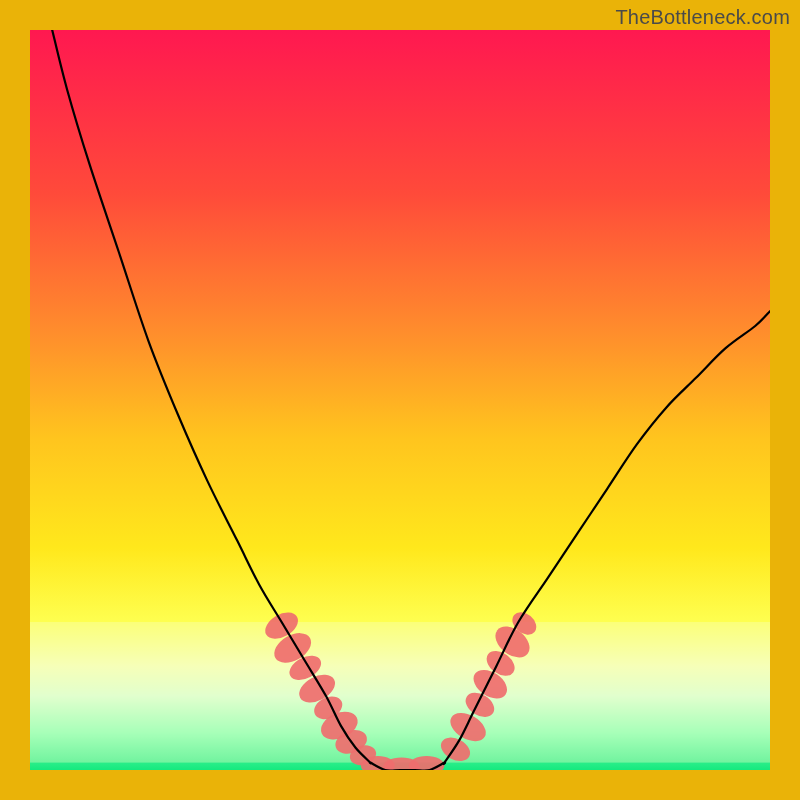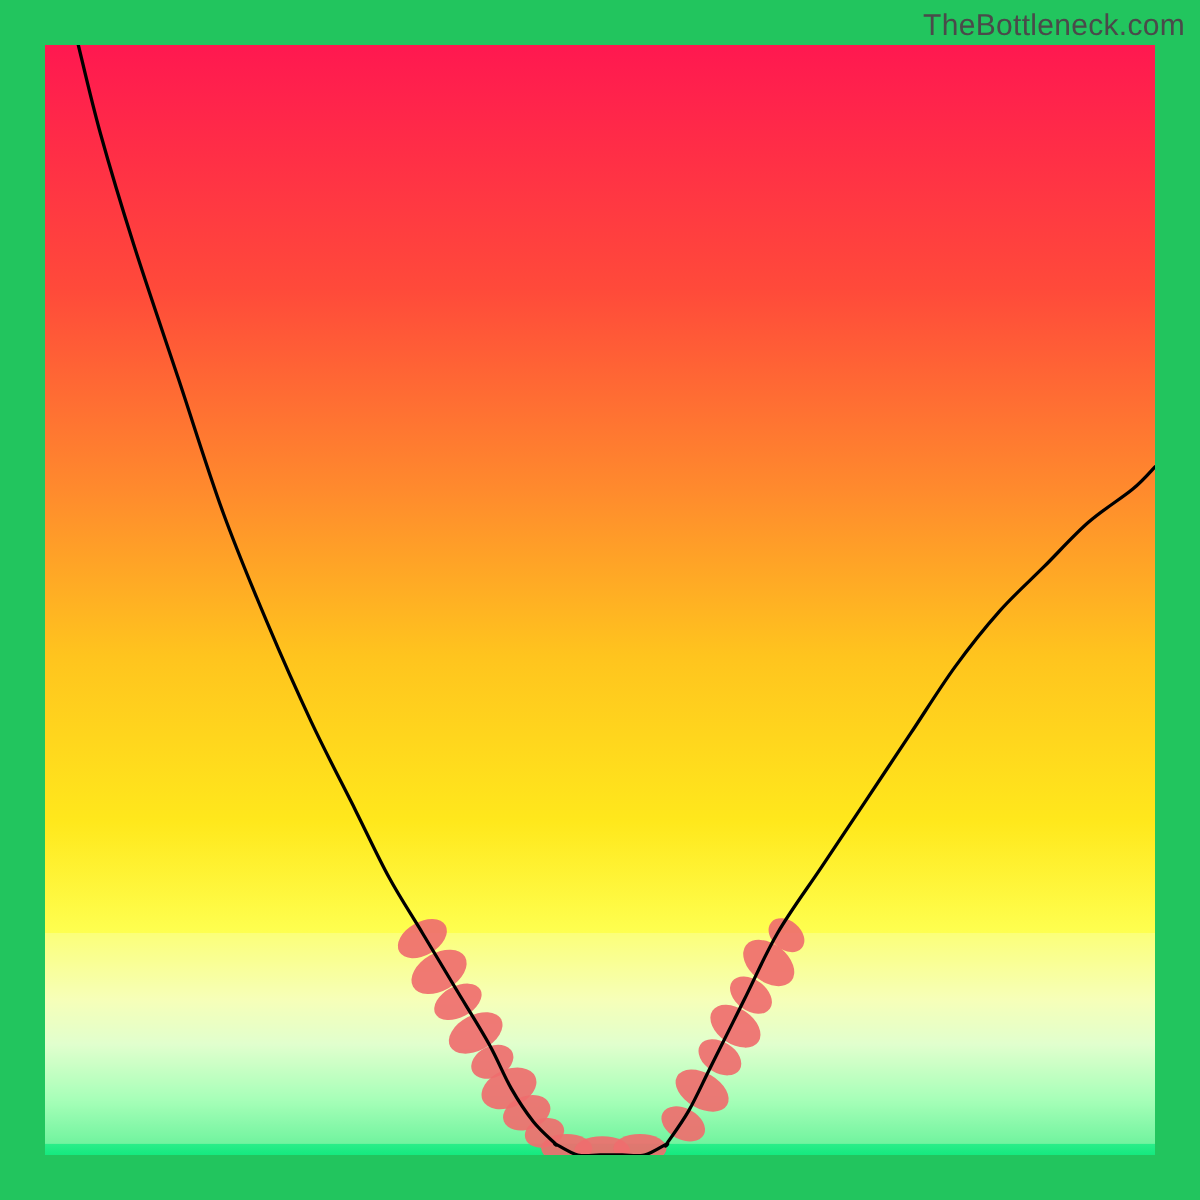--- a/index.html
+++ b/index.html
@@ -8,21 +8,21 @@
     width: 800px;
     height: 800px;
     overflow: hidden;
     background: #000;
     font-family: Arial, Helvetica, sans-serif;
   }
   .frame {
     position: absolute;
     top: 0; left: 0;
     width: 800px; height: 800px;
-    background: #22c55e;
+    background: #eab308;
   }
   .plot-area {
     position: absolute;
     top: 30px;
     left: 30px;
     width: 740px;
     height: 740px;
     overflow: hidden;
   }
   .watermark {

